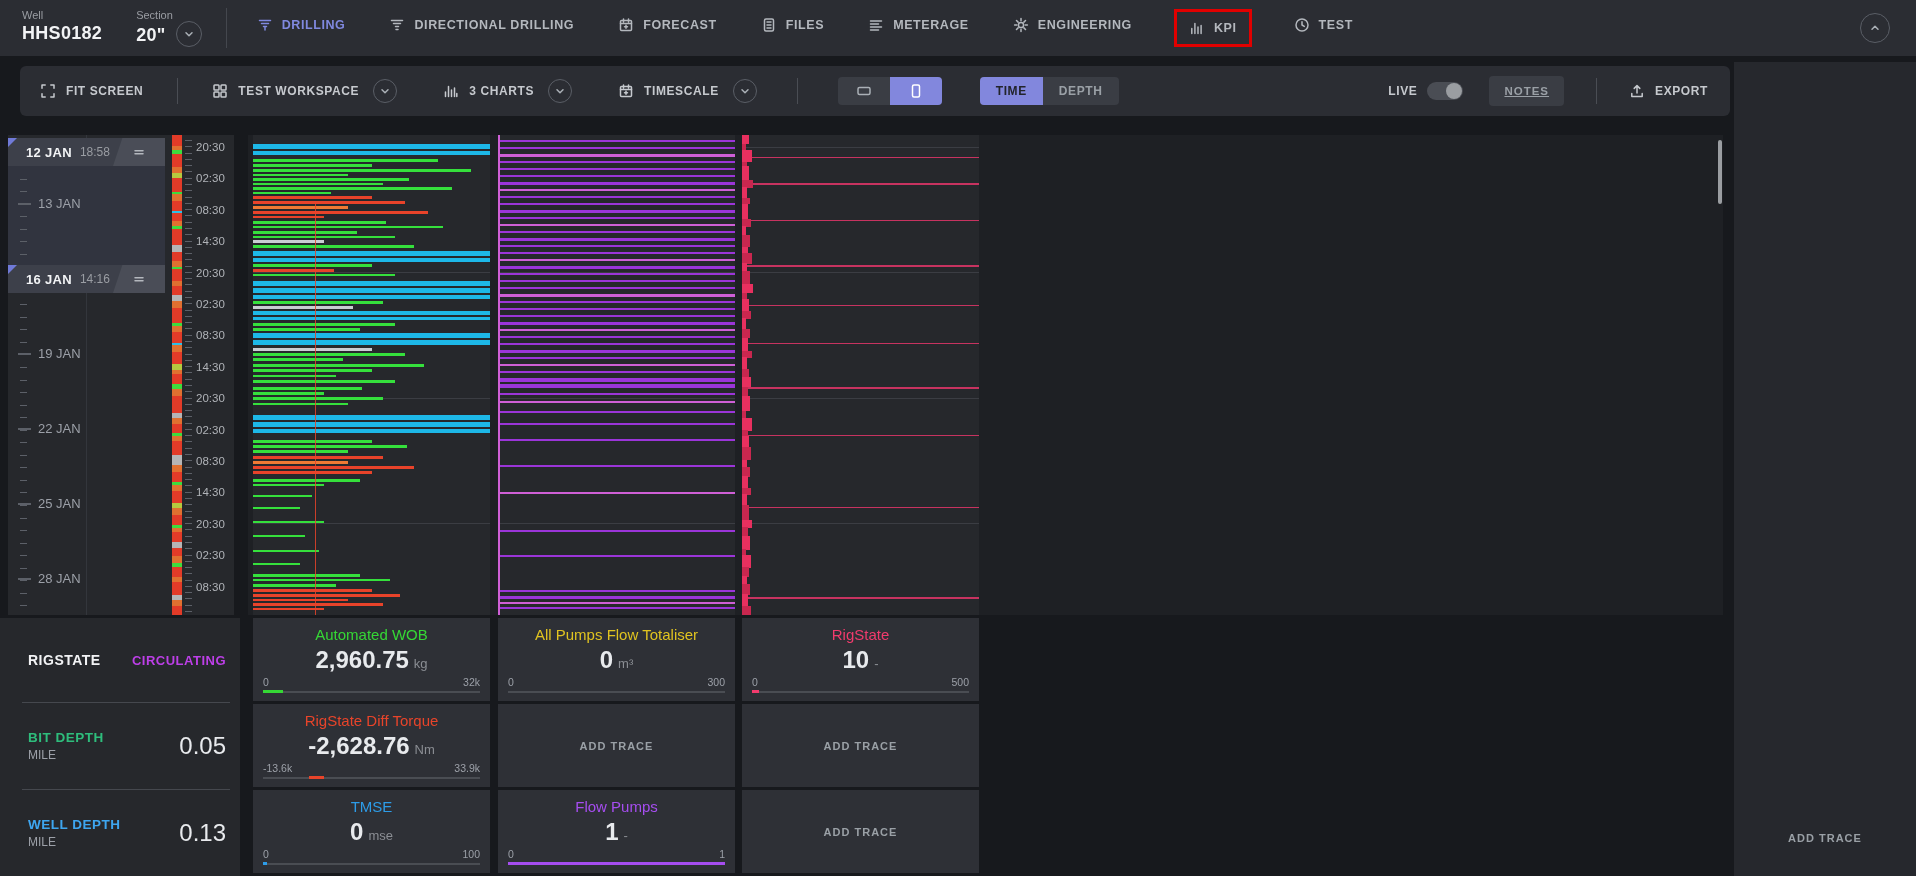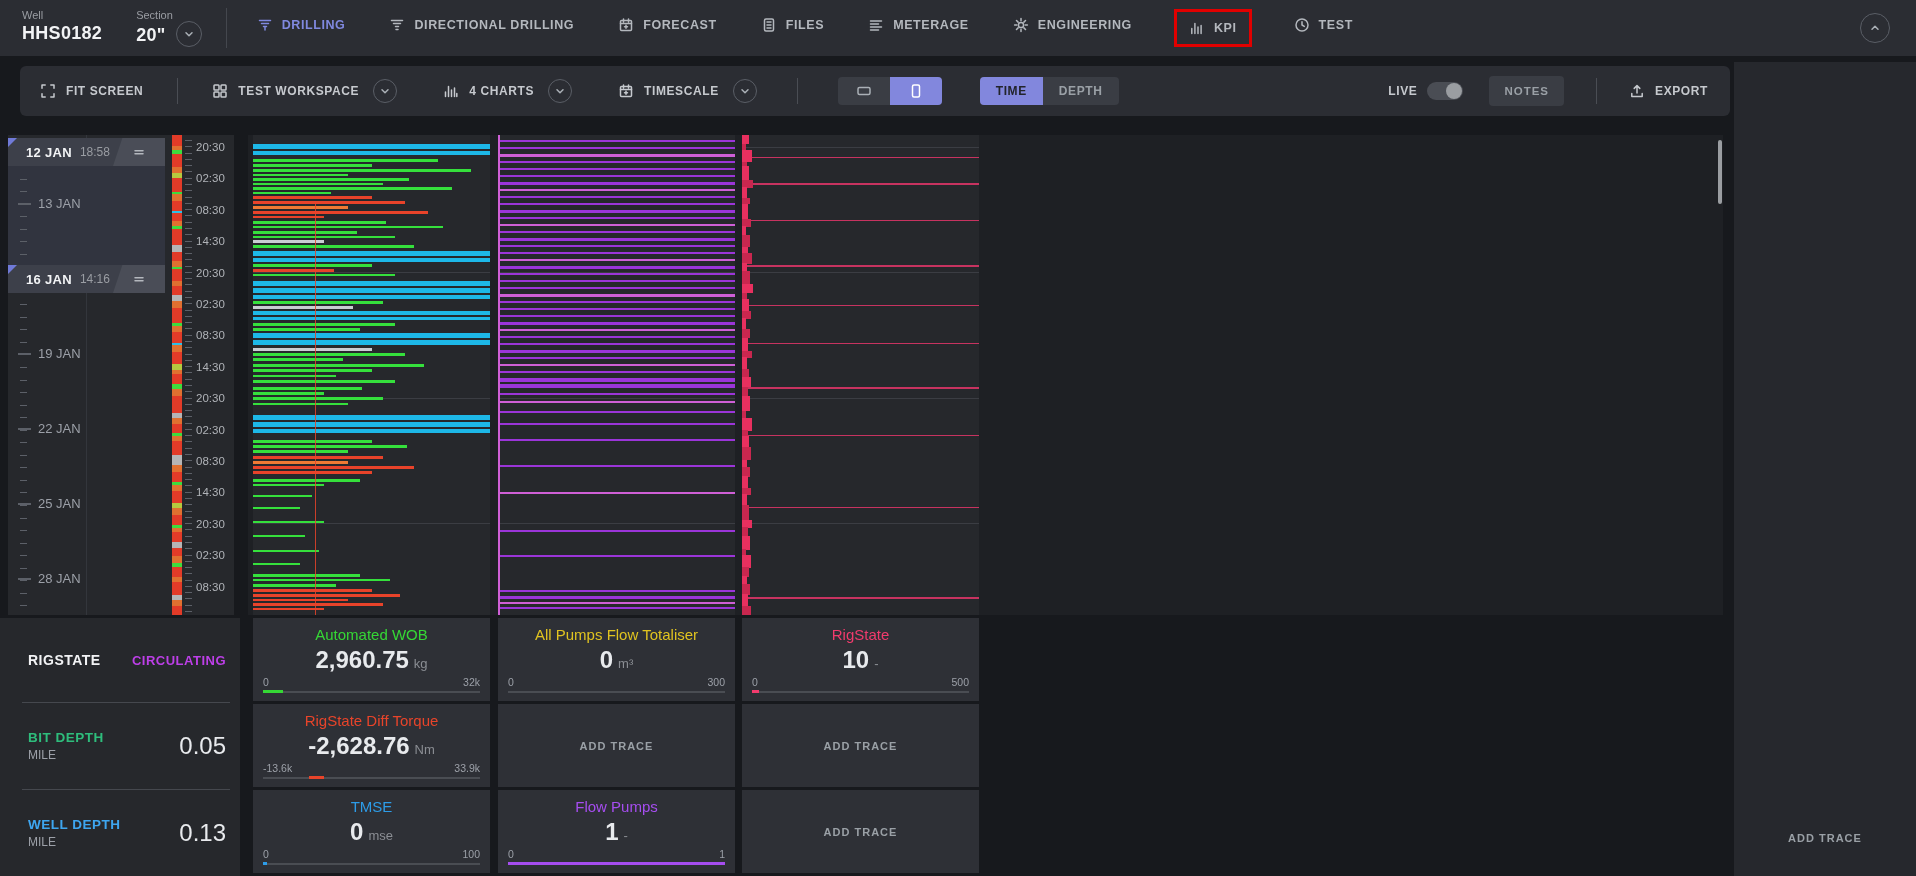--- a/index.html
+++ b/index.html
@@ -33,21 +33,21 @@
   .tb-icon { color:#c6c9ce; }
   .tb-divider { width:1px; height:26px; background:#4a4d54; }
   .chev-circle { width:24px; height:24px; border-radius:50%; border:1px solid #5a5e66; display:flex; align-items:center; justify-content:center; color:#aab0b6; cursor:pointer; }
   .seg-group { display:flex; background:#3a3d44; border-radius:4px; overflow:hidden; }
   .seg { padding:6px 18px; display:flex; align-items:center; justify-content:center; color:#aab0b6; cursor:pointer; }
   .seg.active { background:#8287dd; color:#fff; }
   .seg-label { padding:7px 16px; font-size:12px; font-weight:bold; letter-spacing:0.6px; color:#9aa0a6; cursor:pointer; }
   .seg-label.active { background:#8287dd; color:#22242b; }
   .toggle { width:36px; height:18px; border-radius:9px; background:#4a4d54; position:relative; cursor:pointer; }
   .toggle .knob { position:absolute; right:1px; top:1px; width:16px; height:16px; border-radius:50%; background:#9a9da1; }
-  .notes-btn { background:#3a3d44; border:none; border-radius:4px; color:#9aa0a6; font-family:inherit; font-size:11.5px; font-weight:bold; letter-spacing:1px; padding:9px 15px; cursor:pointer; }
+  .notes-btn { background:#3a3d44; border:none; border-radius:4px; color:#9aa0a6; font-family:inherit; font-size:11.5px; font-weight:bold; letter-spacing:1px; padding:9px 15px; cursor:pointer;text-decoration:underline; }
 
   
   #right-panel { position:absolute; left:1734px; top:62px; width:182px; height:814px; background:#26282d; }
   .rp-card { position:absolute; left:0; width:182px; background:#34373e; border-radius:4px; padding:12px 14px; }
   .rp-label { font-size:12.5px; font-weight:bold; letter-spacing:0.3px; color:#e8eaed; }
   .rp-unit { font-size:12px; color:#9ca0a8; margin-top:2px; }
   .rp-value { font-size:20px; color:#e8eaed; margin-top:6px; letter-spacing:0.3px; }
   #rp-add-trace { position:absolute; left:0; top:770px; width:182px; text-align:center; font-size:11px; font-weight:bold; letter-spacing:1px; color:#9aa0a6; cursor:pointer; }
 
   
@@ -228,21 +228,21 @@
             <path d="M5 6.8l3 3 3-3"></path>
           </svg>
         </span>
       </div>
     <div class="tb-item" style="margin-left:46px;">
       <span class="tb-icon">
           <svg width="16" height="16" viewBox="0 0 16 16" fill="none" stroke="currentColor" stroke-width="1.5" stroke-linecap="round" stroke-linejoin="round">
             <path d="M2.5 13.5V9M5.5 13.5V3.5M8.5 13.5V7M11.5 13.5V5M13.8 13.5v-3"></path>
           </svg>
         </span>
-      <span>4 CHARTS</span>
+      <span>3 CHARTS</span>
     </div>
     <div class="chev-circle" style="margin-left:14px;">
         <span>
           <svg width="16" height="16" viewBox="0 0 16 16" fill="none" stroke="currentColor" stroke-width="1.5" stroke-linecap="round" stroke-linejoin="round">
             <path d="M5 6.8l3 3 3-3"></path>
           </svg>
         </span>
       </div>
     <div class="tb-item" style="margin-left:46px;">
       <span class="tb-icon">

